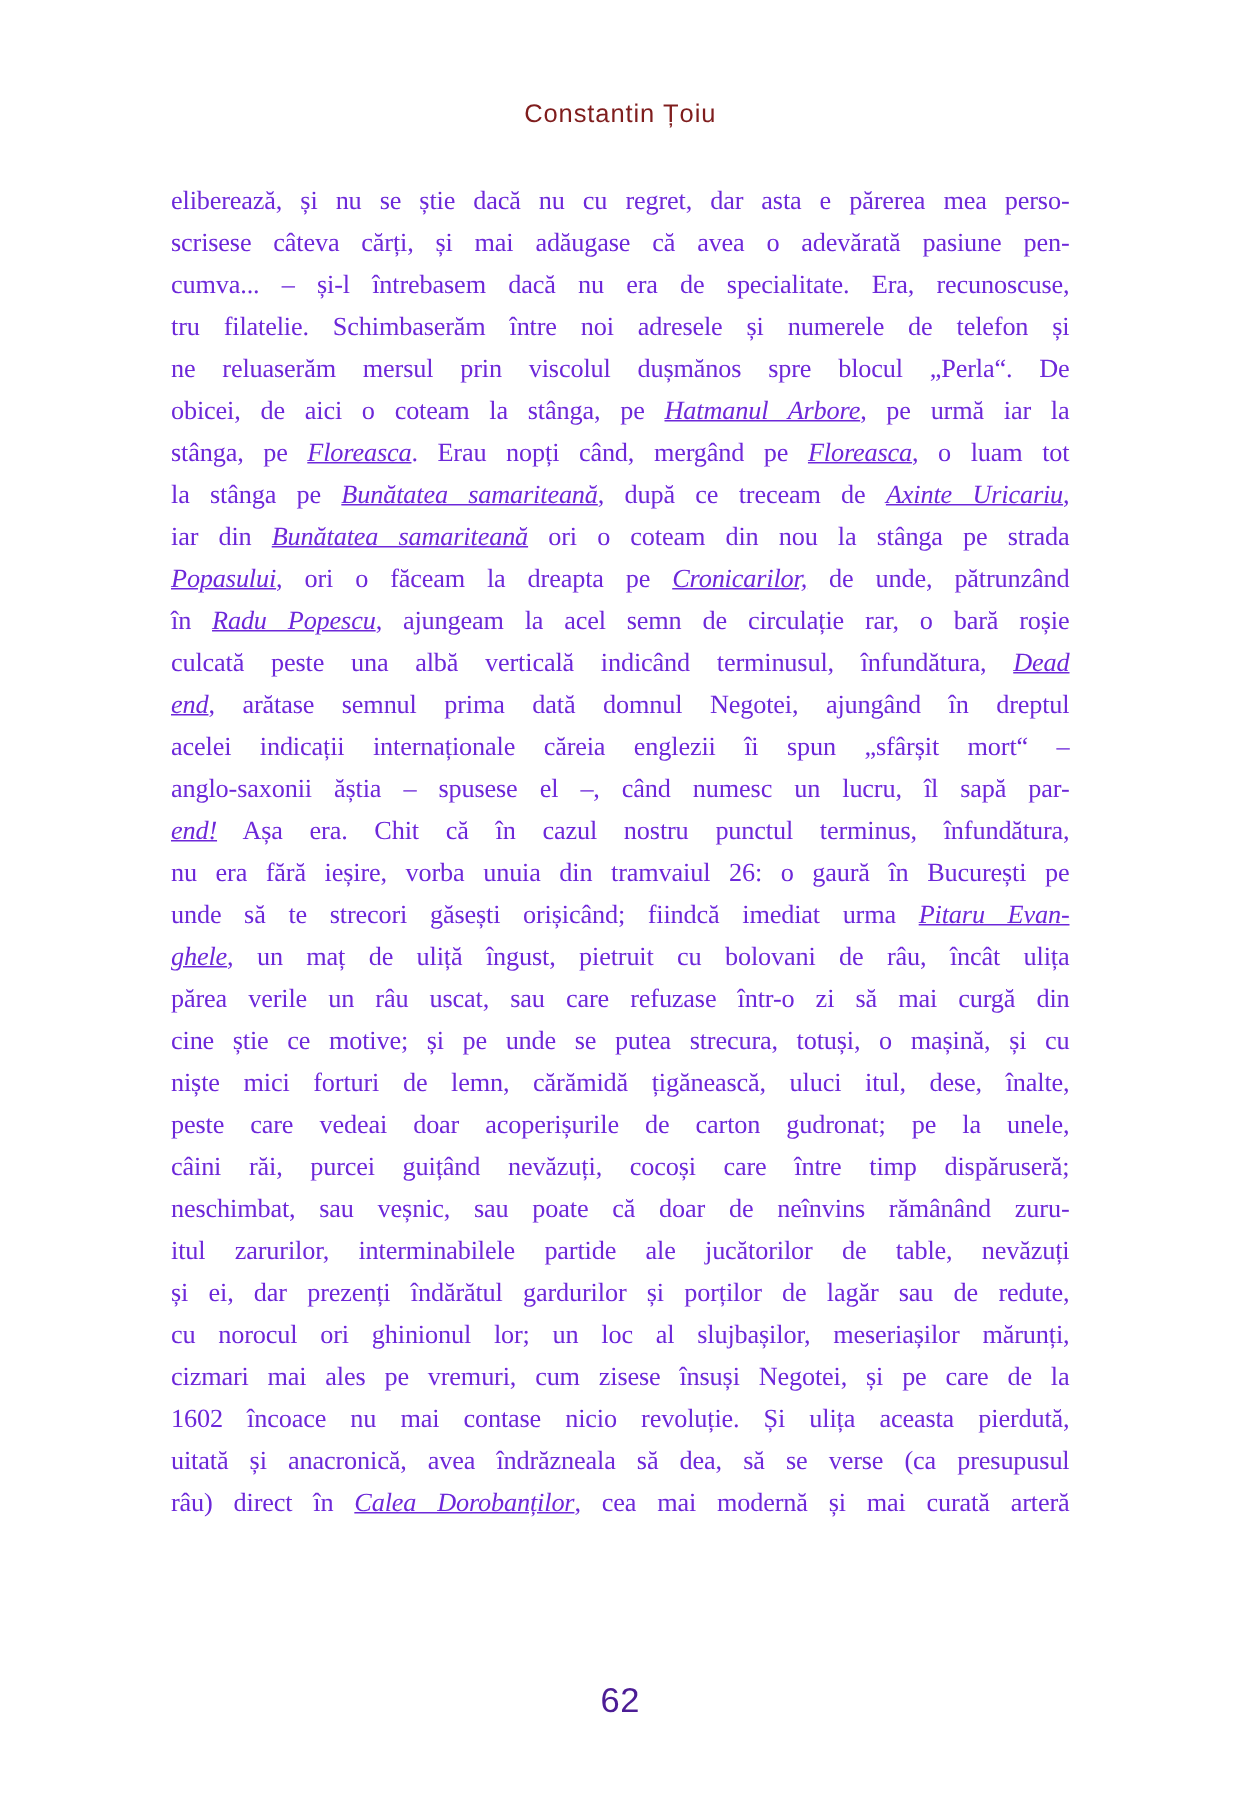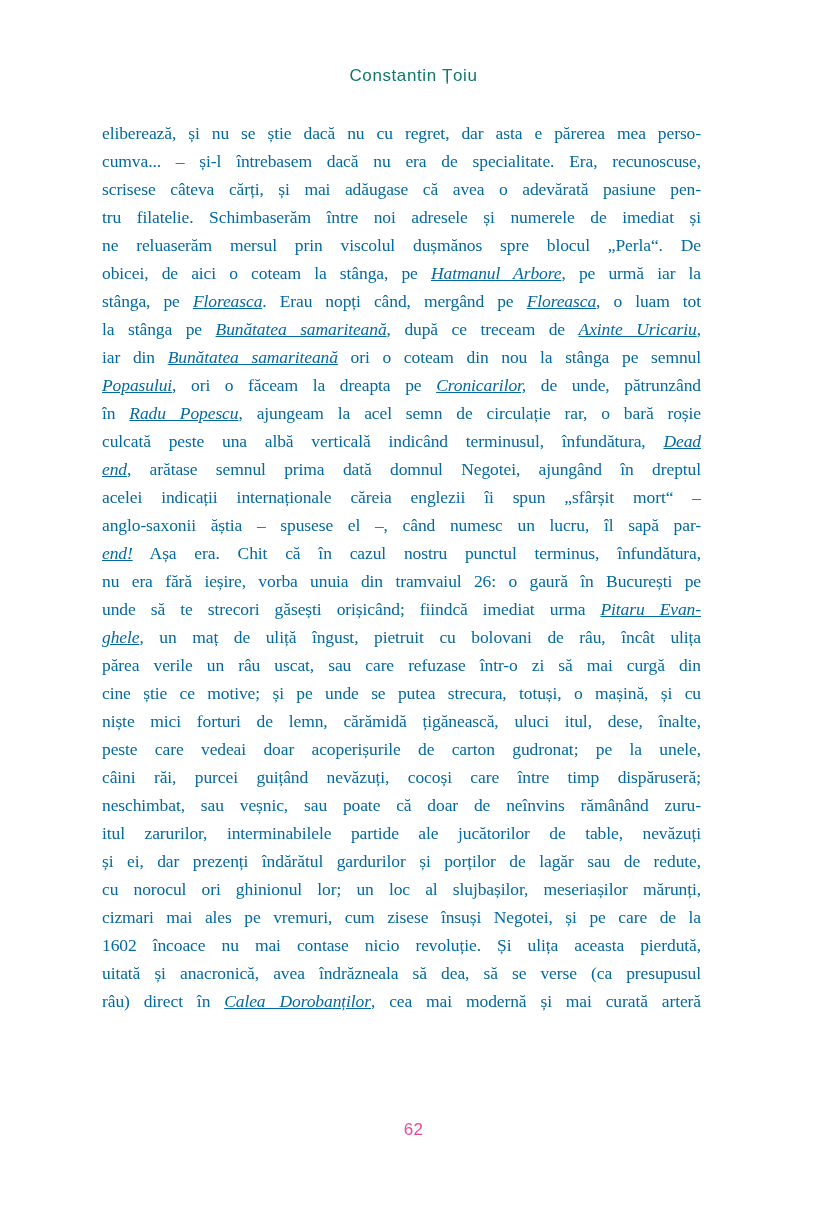--- a/index.html
+++ b/index.html
@@ -18,28 +18,28 @@
   }
   .running-header {
     position: absolute;
     top: 66px;
     left: 0;
     width: 100%;
     text-align: center;
     font-family: "Liberation Sans", sans-serif;
     font-size: 17px;
     letter-spacing: 0.6px;
-    color: #0f766e;
+    color: #7f1d1d;
   }
   .text-block {
     position: absolute;
     top: 119px;
-    left: 102px;
+    left: 114px;
     width: 599px;
-    color: #0369a1;
+    color: #6d28d9;
     font-size: 17.5px;
     letter-spacing: -0.1px;
   }
   .text-line {
     height: 28px;
     line-height: 28px;
     text-align: justify;
     text-align-last: justify;
     white-space: normal;
   }
@@ -47,44 +47,44 @@
     font-style: italic;
     text-decoration: underline;
   }
   .page-footer {
     position: absolute;
     top: 1120px;
     left: 0;
     width: 100%;
     text-align: center;
     font-family: "Liberation Sans", sans-serif;
-    font-size: 17px;
+    font-size: 23px;
     letter-spacing: 0.4px;
-    color: #ec4899;
+    color: #4c1d95;
   }
 </style>
 </head>
 <body>
 
 <div class="page">
 
   <header class="running-header">
     <span>Constantin Țoiu</span>
   </header>
 
   <main class="text-block">
       <div class="text-line"><span>eliberează, și nu se știe dacă nu cu regret, dar asta e părerea mea perso-</span></div>
+      <div class="text-line"><span>scrisese câteva cărți, și mai adăugase că avea o adevărată pasiune pen-</span></div>
       <div class="text-line"><span>cumva... – și-l întrebasem dacă nu era de specialitate. Era, recunoscuse,</span></div>
-      <div class="text-line"><span>scrisese câteva cărți, și mai adăugase că avea o adevărată pasiune pen-</span></div>
-      <div class="text-line"><span>tru filatelie. Schimbaserăm între noi adresele și numerele de imediat și</span></div>
+      <div class="text-line"><span>tru filatelie. Schimbaserăm între noi adresele și numerele de telefon și</span></div>
       <div class="text-line"><span>ne reluaserăm mersul prin viscolul dușmănos spre blocul „Perla“. De</span></div>
       <div class="text-line"><span>obicei, de aici o coteam la stânga, pe </span><em>Hatmanul Arbore</em><span>, pe urmă iar la</span></div>
       <div class="text-line"><span>stânga, pe </span><em>Floreasca</em><span>. Erau nopți când, mergând pe </span><em>Floreasca</em><span>, o luam tot</span></div>
       <div class="text-line"><span>la stânga pe </span><em>Bunătatea samariteană</em><span>, după ce treceam de </span><em>Axinte Uricariu</em><span>,</span></div>
-      <div class="text-line"><span>iar din </span><em>Bunătatea samariteană</em><span> ori o coteam din nou la stânga pe semnul</span></div>
+      <div class="text-line"><span>iar din </span><em>Bunătatea samariteană</em><span> ori o coteam din nou la stânga pe strada</span></div>
       <div class="text-line"><em>Popasului</em><span>, ori o făceam la dreapta pe </span><em>Cronicarilor,</em><span> de unde, pătrunzând</span></div>
       <div class="text-line"><span>în </span><em>Radu Popescu</em><span>, ajungeam la acel semn de circulație rar, o bară roșie</span></div>
       <div class="text-line"><span>culcată peste una albă verticală indicând terminusul, înfundătura, </span><em>Dead</em></div>
       <div class="text-line"><em>end</em><span>, arătase semnul prima dată domnul Negotei, ajungând în dreptul</span></div>
       <div class="text-line"><span>acelei indicații internaționale căreia englezii îi spun „sfârșit mort“ –</span></div>
       <div class="text-line"><span>anglo-saxonii ăștia – spusese el –, când numesc un lucru, îl sapă par-</span></div>
       <div class="text-line"><em>end!</em><span> Așa era. Chit că în cazul nostru punctul terminus, înfundătura,</span></div>
       <div class="text-line"><span>nu era fără ieșire, vorba unuia din tramvaiul 26: o gaură în București pe</span></div>
       <div class="text-line"><span>unde să te strecori găsești orișicând; fiindcă imediat urma </span><em>Pitaru Evan-</em></div>
       <div class="text-line"><em>ghele</em><span>, un maț de uliță îngust, pietruit cu bolovani de râu, încât ulița</span></div>

